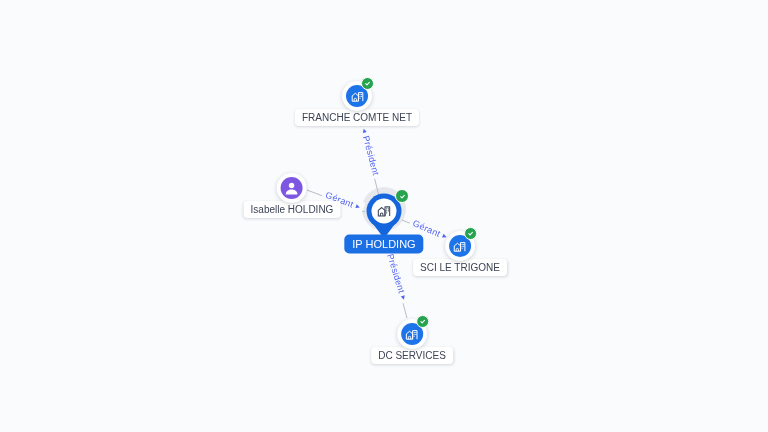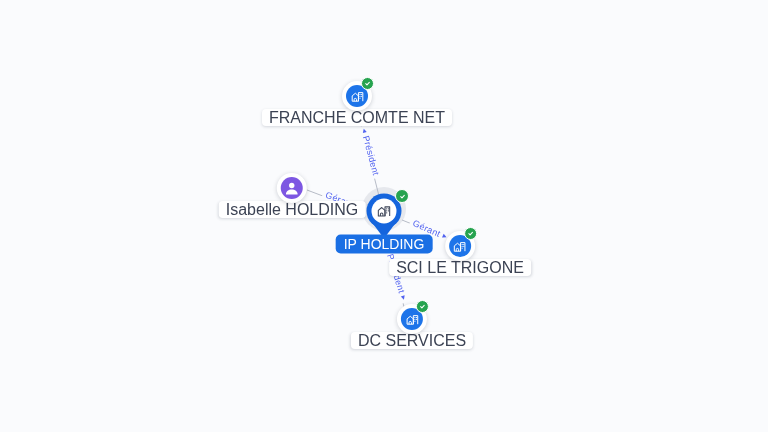--- a/index.html
+++ b/index.html
@@ -79,31 +79,31 @@
     width: 11px; height: 11px;
     border-radius: 50%;
     background: var(--verified-badge, #26a34f);
     border: 1.5px solid #fff;
     display: flex; align-items: center; justify-content: center;
   }
   .node-label {
     margin-top: -2px;
     background: #fff;
     color: var(--node-label-text, #3c4354);
-    font-size: 16px;
+    font-size: 10px;
     line-height: 13px;
     padding: 2px 7px;
     border-radius: 4px;
     box-shadow: 0 1px 3px rgba(40,50,70,0.18);
     white-space: nowrap;
   }
   #node-franche  { left: 357px; top: 81px; }
   #node-isabelle { left: 292px; top: 173px; }
   #node-sci      { left: 460px; top: 231px; }
-  #node-dc       { left: 412px; top: 304px; }
+  #node-dc       { left: 412px; top: 319px; }
   
   .central-node { position: absolute; inset: 0; z-index: 5; pointer-events: none; }
   .halo {
     position: absolute;
     left: 362px; top: 187px;
     width: 44px; height: 44px;
     border-radius: 50%;
     background: var(--halo, rgba(99,110,130,0.13));
     z-index: 1;
   }
@@ -124,21 +124,21 @@
     border: 1.5px solid #fff;
     display: flex; align-items: center; justify-content: center;
     z-index: 7;
   }
   .central-label {
     position: absolute;
     left: 384px; top: 244px;
     transform: translate(-50%,-50%);
     background: var(--central-label-bg, #1a6fe4);
     color: #fff;
-    font-size: 14px;
+    font-size: 11px;
     line-height: 13px;
     padding: 3px 8px;
     border-radius: 5px;
     white-space: nowrap;
     z-index: 7;
     pointer-events: auto;
     cursor: pointer;
   }
   .hidden-defs { position: absolute; width: 0; height: 0; overflow: hidden; }
 </style>

